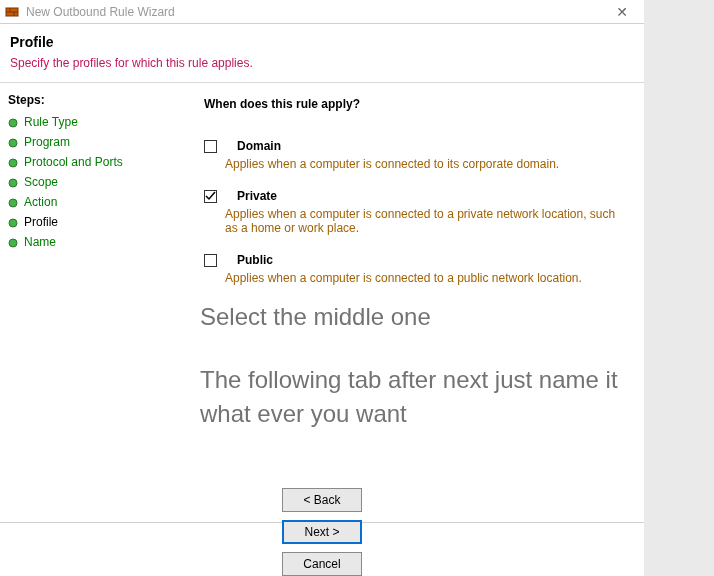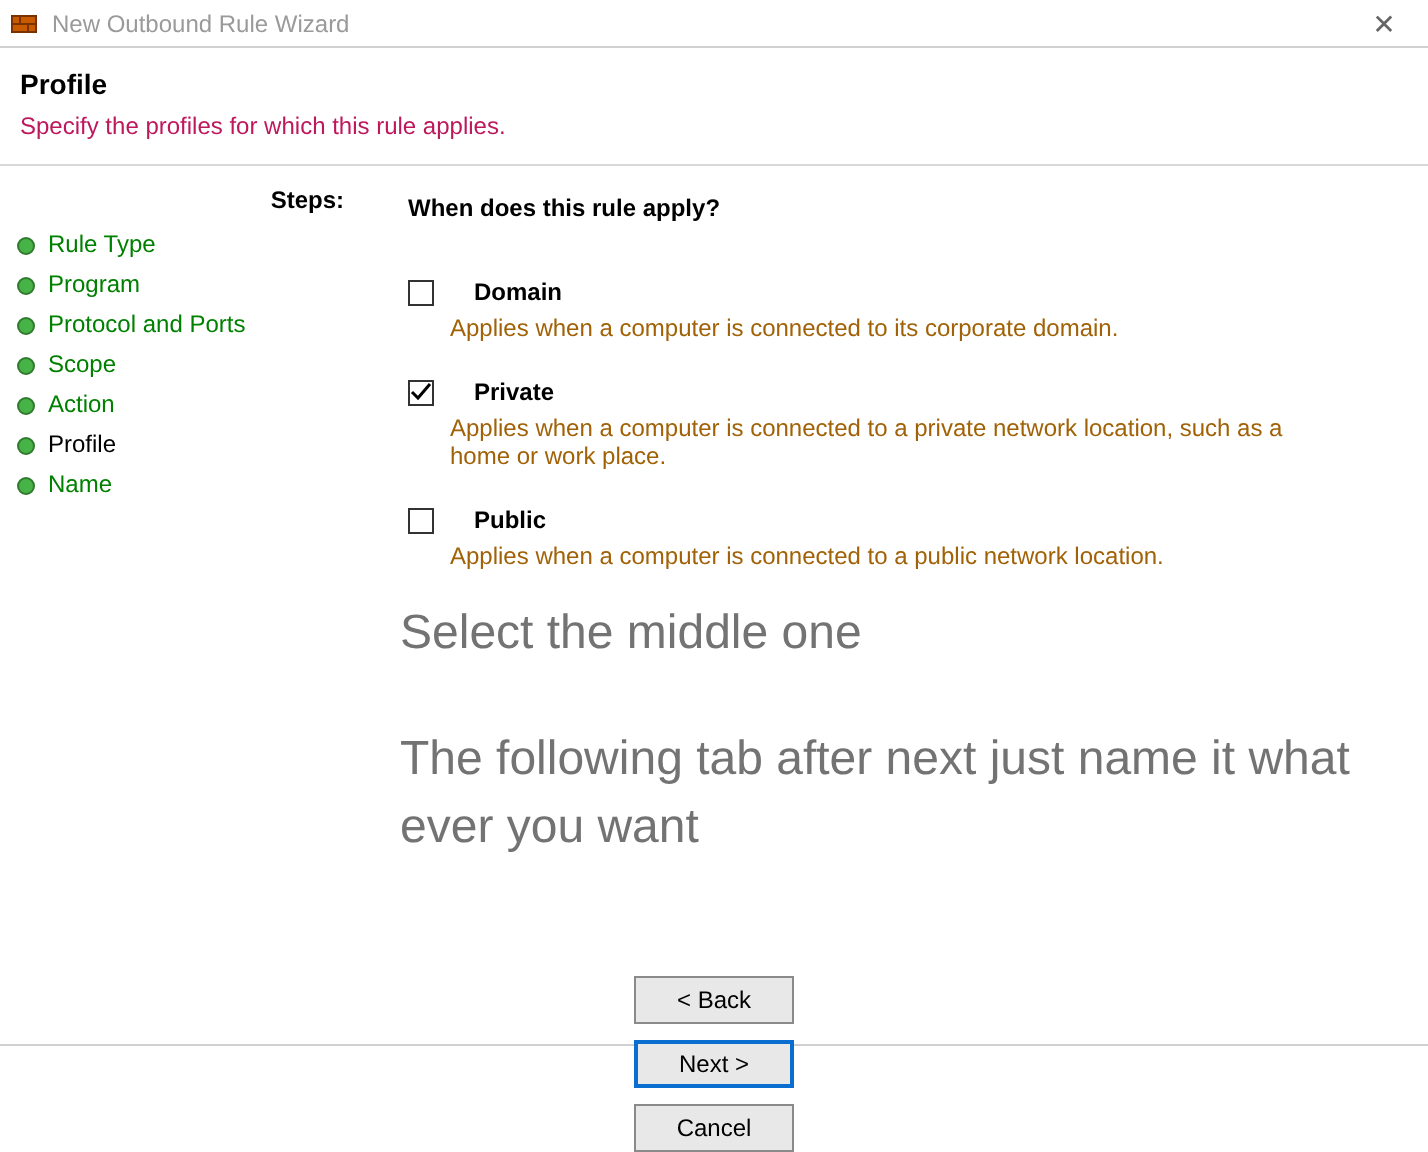--- a/index.html
+++ b/index.html
@@ -6,21 +6,21 @@
   body {
     margin: 0;
     font-family: "Segoe UI", Tahoma, sans-serif;
     font-size: 12px;
     background: #eaeaea;
     width: 714px;
     height: 576px;
     overflow: hidden;
   }
   .window {
-    width: 714px;
+    width: 644px;
     height: 576px;
     background: #fff;
     position: relative;
   }
   .titlebar {
     height: 24px;
     background: #fff;
     border-bottom: 1px solid #d0d0d0;
     display: flex;
     align-items: center;
@@ -51,21 +51,21 @@
     color:#be185d;
   }
   .body {
     display:flex;
     height: calc(100% - 24px - 58px - 54px);
   }
   .steps {
     width: 180px;
     padding: 10px 8px;
   }
-  .steps-title { font-weight:bold; margin-bottom:8px;text-align:right; }
+  .steps-title { font-weight:bold; margin-bottom:8px; }
   .step {
     display:flex; align-items:center;
     margin: 6px 0;
     color:#008000;
     cursor:pointer;
     font-size:12px;
   }
   .step.current { color:#000; cursor:default; }
   .step .bullet {
     width:10px; height:10px; flex:0 0 10px;

